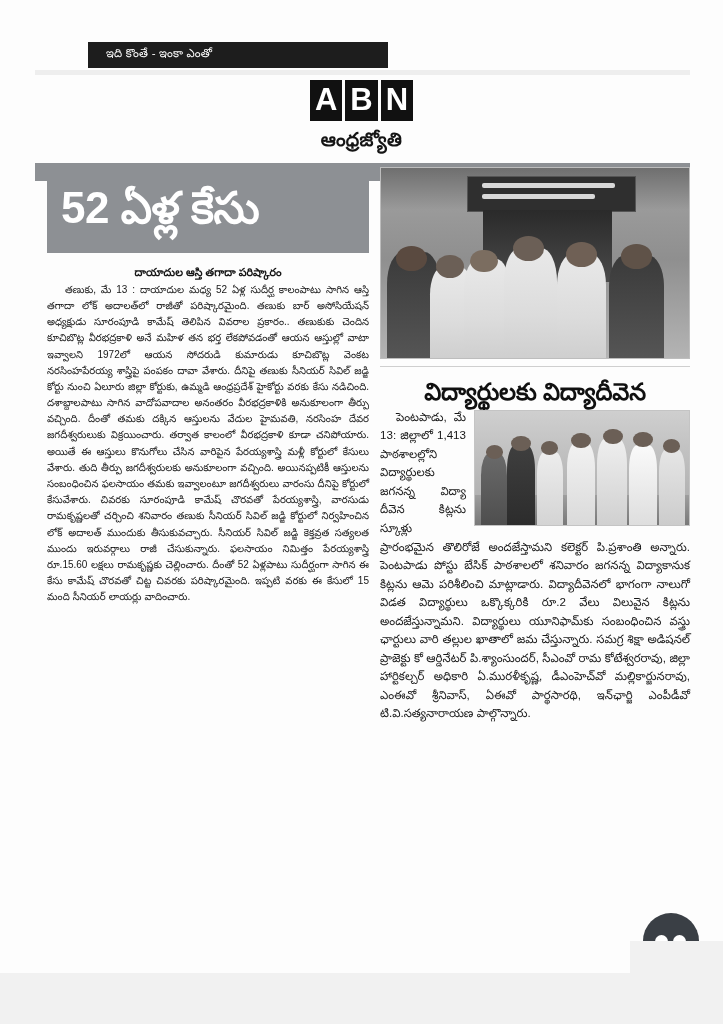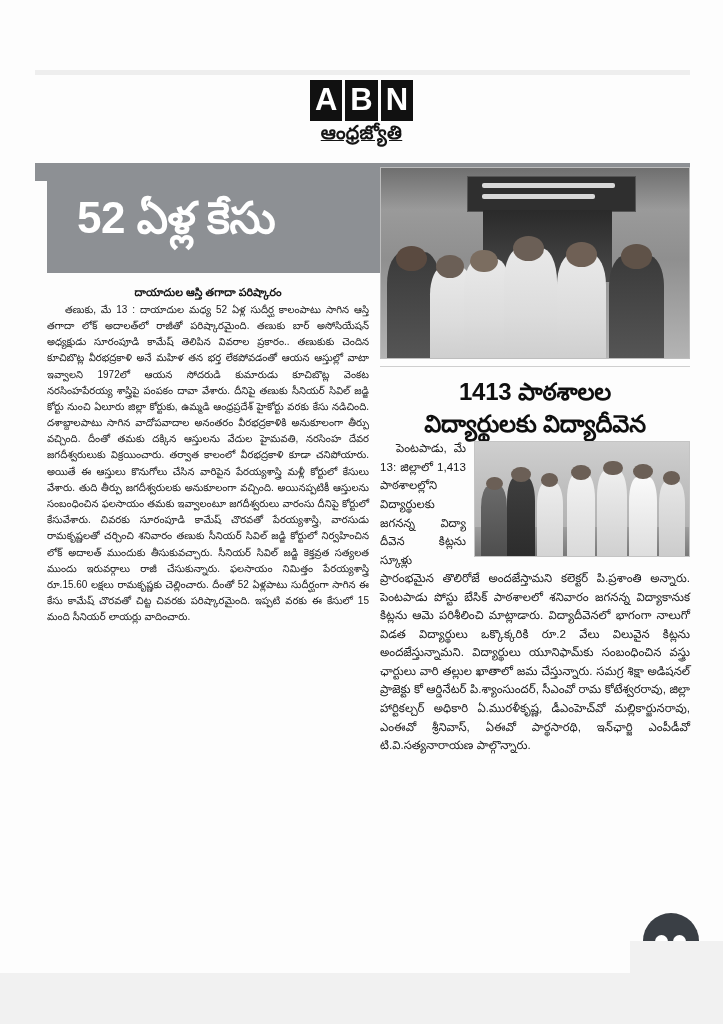--- a/index.html
+++ b/index.html
@@ -69,26 +69,25 @@
   .abn-box {
     background: #111111;
     color: #ffffff;
     font-weight: bold;
     font-size: 31px;
     line-height: 1;
     padding: 4px 5px 6px 5px;
     font-family: "Liberation Sans", sans-serif;
   }
   .abn-sub {
-    margin-top: 1px;
+    margin-top: 8px;
     font-size: 19px;
     font-weight: bold;
     color: #151515;
     letter-spacing: .3px;
-    text-decoration: underline;
   }
 
   
   .content {
     position: absolute;
     left: 35px; top: 163px;
     width: 655px;
     height: 810px;
   }
 
@@ -103,26 +102,25 @@
 
   
   .col-left {
     position: absolute;
     left: 12px; top: 0;
     width: 322px;
   }
   .headline-block {
     position: relative;
     width: 322px;
-    height: 110px;
+    height: 90px;
     background: #8d9094;
     display: flex;
     align-items: center;
     overflow: hidden;
-    padding-left: 16px;
   }
   .headline-text {
     color: #ffffff;
     font-size: 44px;
     font-weight: bold;
     line-height: 1;
     padding-left: 14px;
     white-space: nowrap;
     letter-spacing: -.5px;
   }
@@ -288,20 +286,23 @@
     position: absolute; inset: 0;
     background: linear-gradient(180deg,#cfcfcf,#a8a8a8);
   }
 </style>
 </head>
 <body>
 
 <div class="page">
 
   <div class="topbar-wrap">
+    <div class="topbar">
+      <span class="topbar-text">ఇది కొంతే - ఇంకా ఎంతో</span>
+    </div>
     <div class="topbar-rule"></div>
   </div>
 
   <div class="masthead">
     <div class="abn-row">
       <span class="abn-box">A</span>
       <span class="abn-box">B</span>
       <span class="abn-box">N</span>
     </div>
     <div class="abn-sub">ఆంధ్రజ్యోతి</div>
@@ -343,21 +344,20 @@
         <div class="ph-person" style="left:57%;width:16%;height:55%;"></div>
         <div class="ph-head" style="left:60%;top:39%;width:10%;height:13%;background:#6f6055;"></div>
         <div class="ph-person ph-dark" style="left:74%;width:18%;height:54%;"></div>
         <div class="ph-head" style="left:78%;top:40%;width:10%;height:13%;background:#5f5248;"></div>
       </div>
 
 
       <div class="hr-thin"></div>
 
       <div class="headline2">
-        <div>1413 పాఠశాలల</div>
         <div>విద్యార్థులకు విద్యాదీవెన</div>
       </div>
 
       <div class="article2">
 
         <div class="photo photo-2">
           <div class="ph2-wall"></div>
           <div class="ph2-floor"></div>
           <div class="ph-person" style="left:3%;width:12%;height:62%;background:linear-gradient(180deg,#6a6a6a,#4e4e4e);"></div>
           <div class="ph-head" style="left:5%;top:30%;width:8%;height:12%;"></div>

